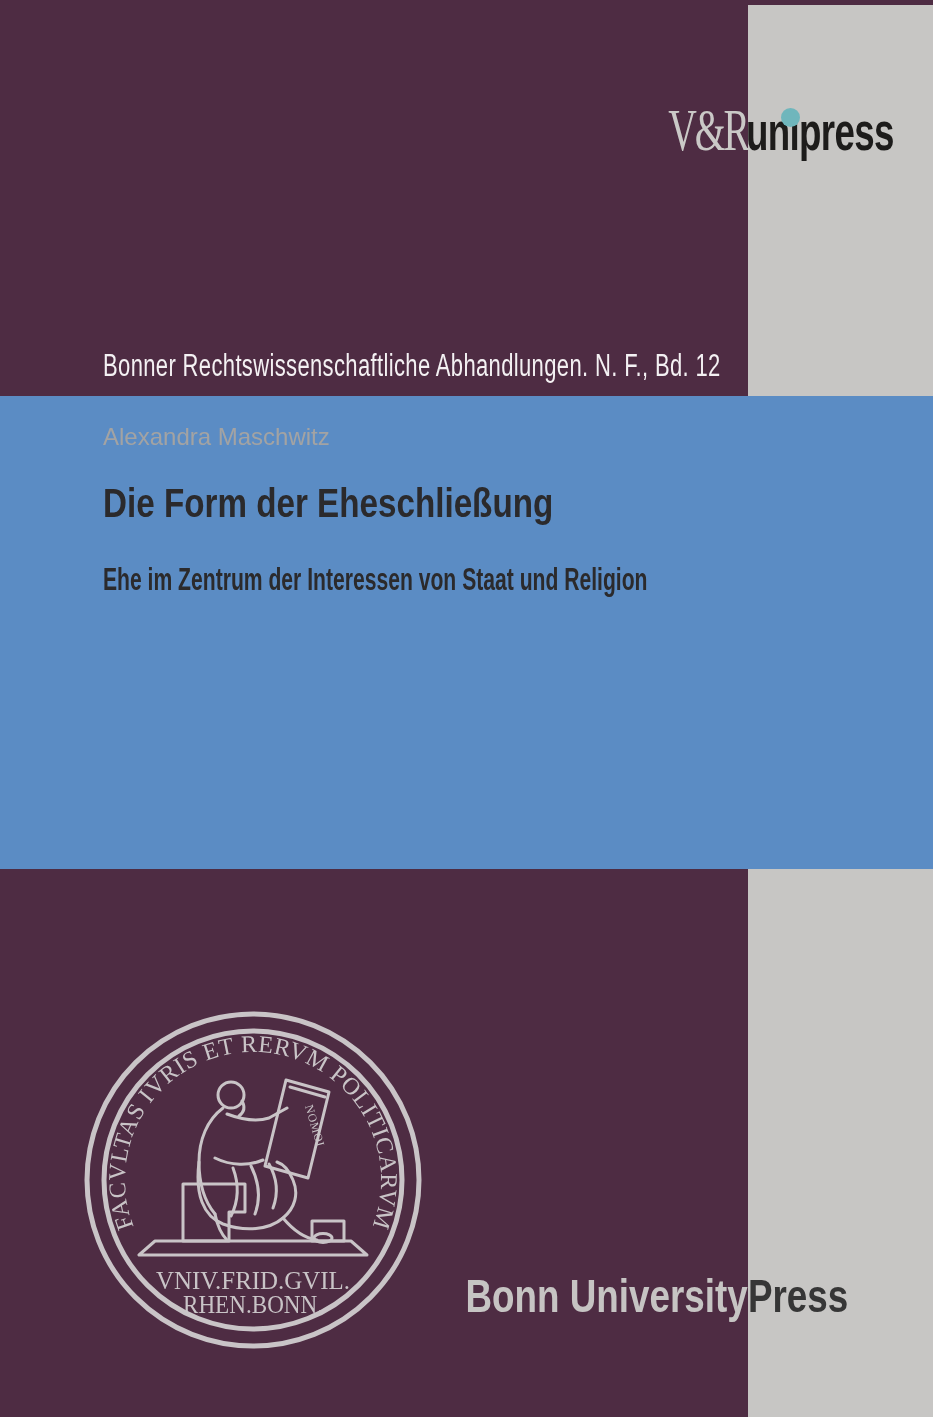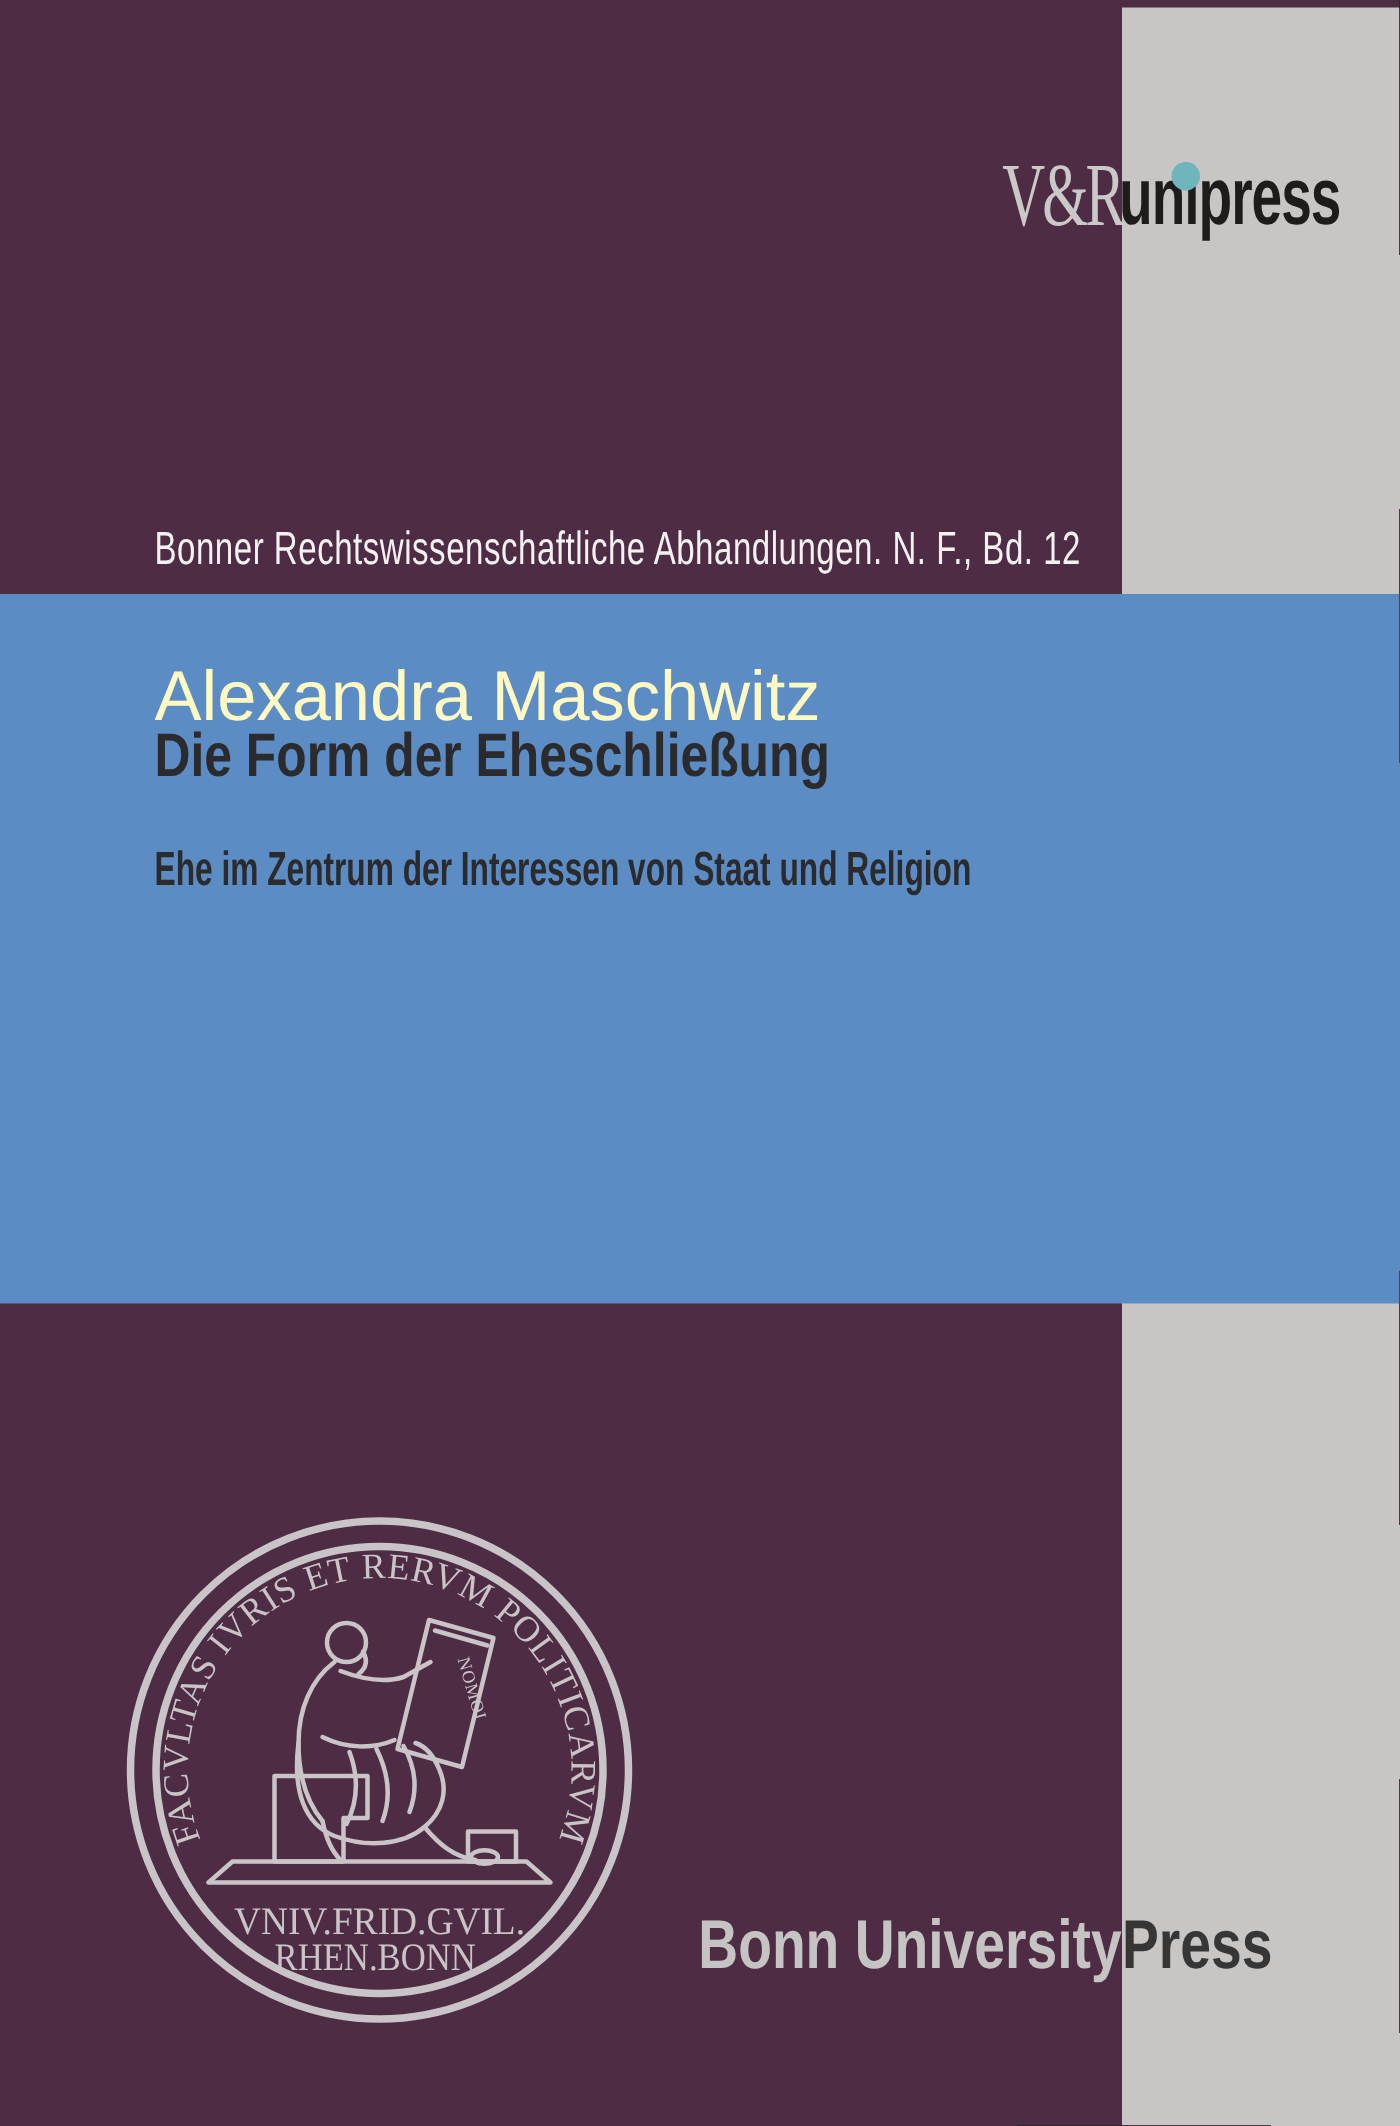--- a/index.html
+++ b/index.html
@@ -26,22 +26,22 @@
     background:#6fb6bc;
   }
 
   .series-line {
     position:absolute; left:103px; top:350px; line-height:1; white-space:nowrap;
     font-size:31px; font-weight:400; color:#f4f1f3; letter-spacing:0.5px;
     transform:scaleX(0.71); transform-origin:0 0;
   }
 
   .author {
-    position:absolute; left:103px; top:440px; line-height:1; white-space:nowrap;
-    font-size:47px; color:#fef9c3;
+    position:absolute; left:103px; top:425px; line-height:1; white-space:nowrap;
+    font-size:24px; color:#a3a3a3;
   }
   .book-title {
     position:absolute; left:103px; top:483px; line-height:1; white-space:nowrap;
     font-size:41px; font-weight:bold; color:#2b2a2c;
     transform:scaleX(0.81); transform-origin:0 0;
   }
   .book-subtitle {
     position:absolute; left:103px; top:563px; line-height:1; white-space:nowrap;
     font-size:32px; font-weight:bold; color:#2b2a2c;
     transform:scaleX(0.66); transform-origin:0 0;

